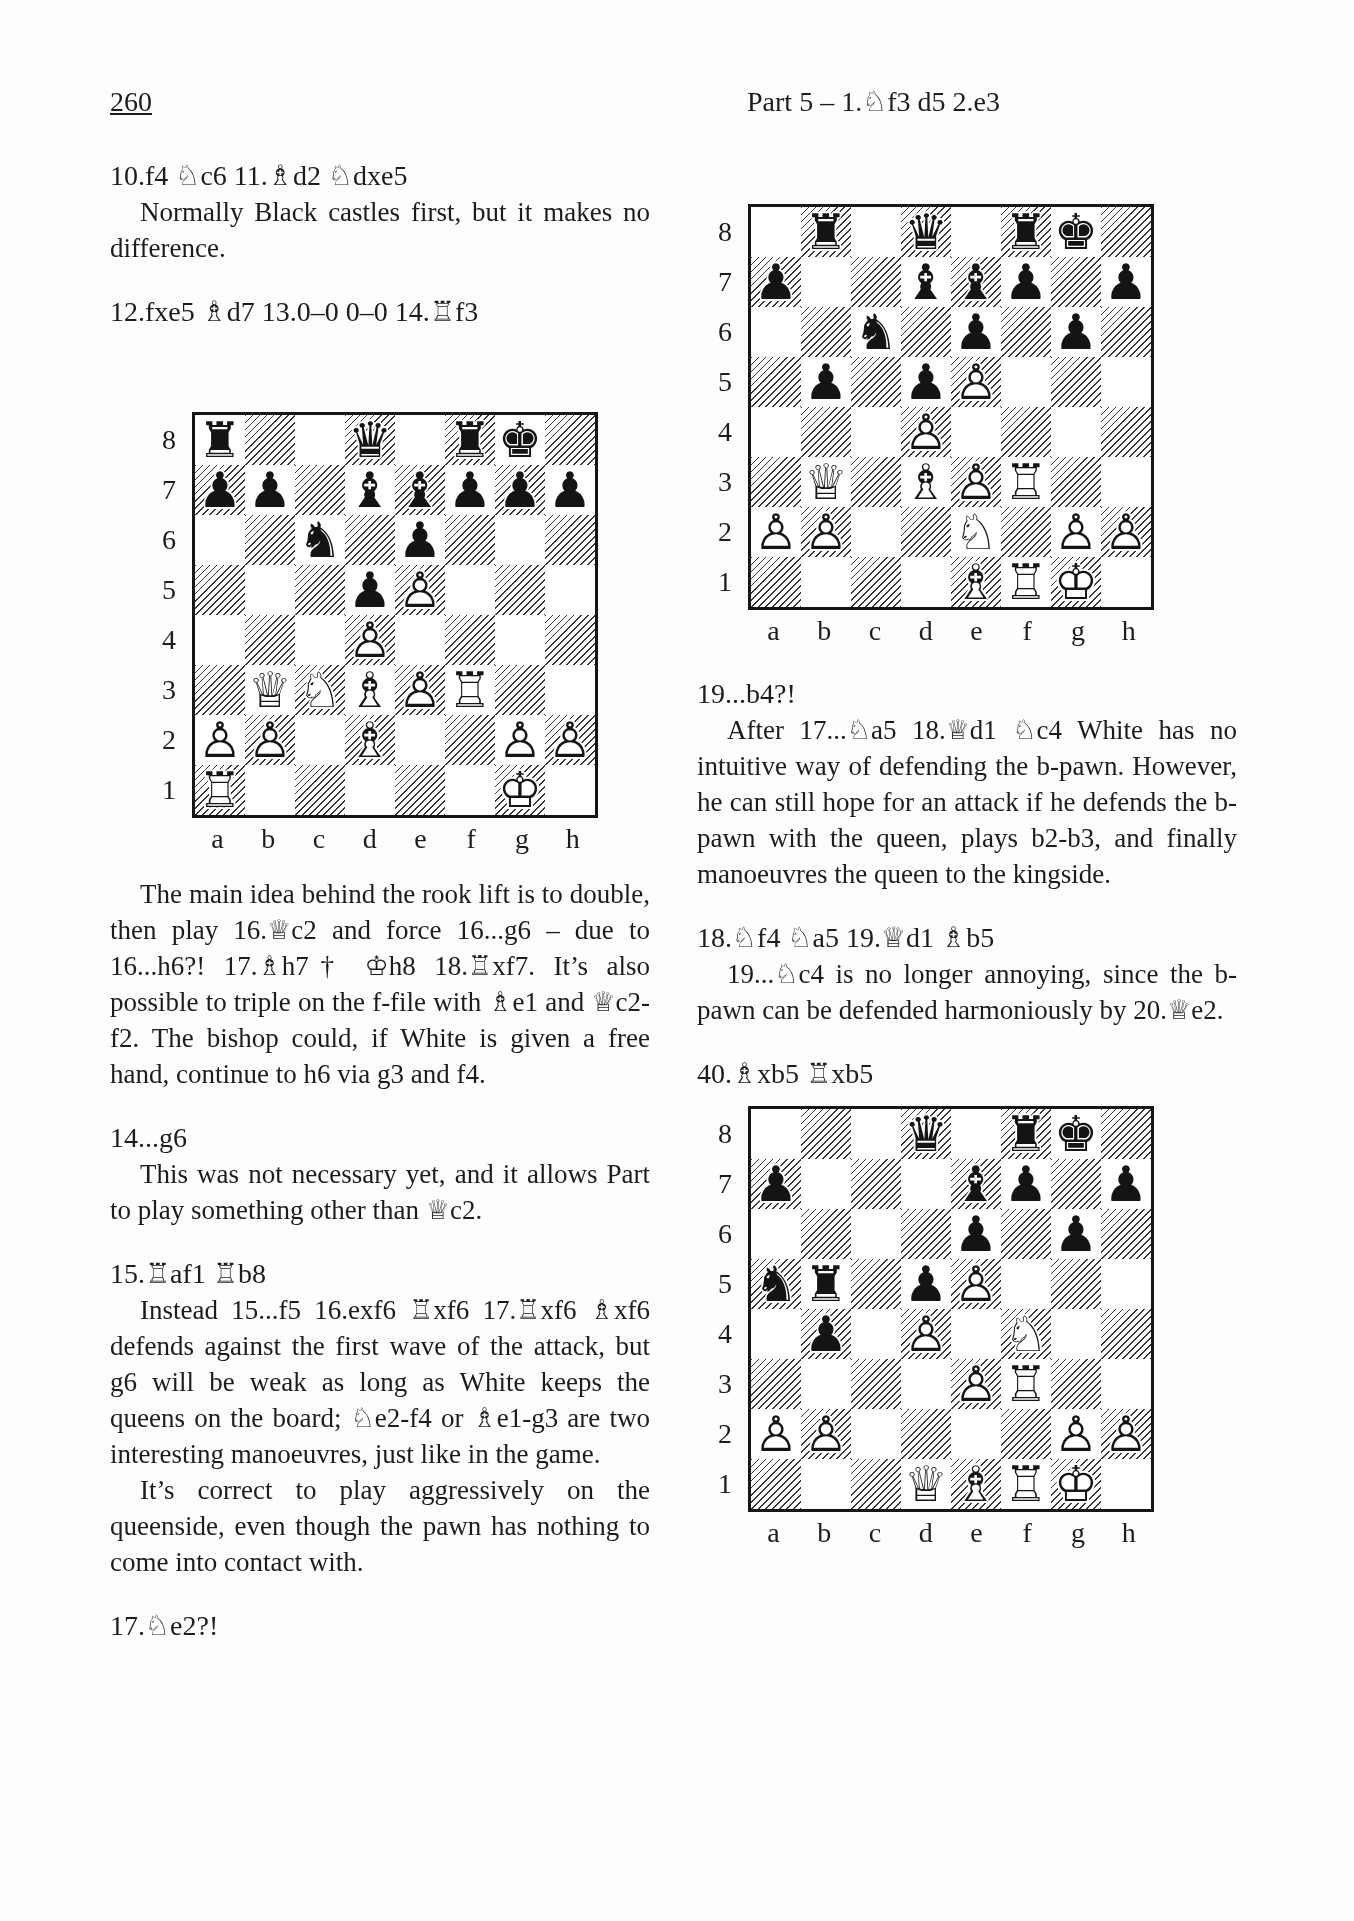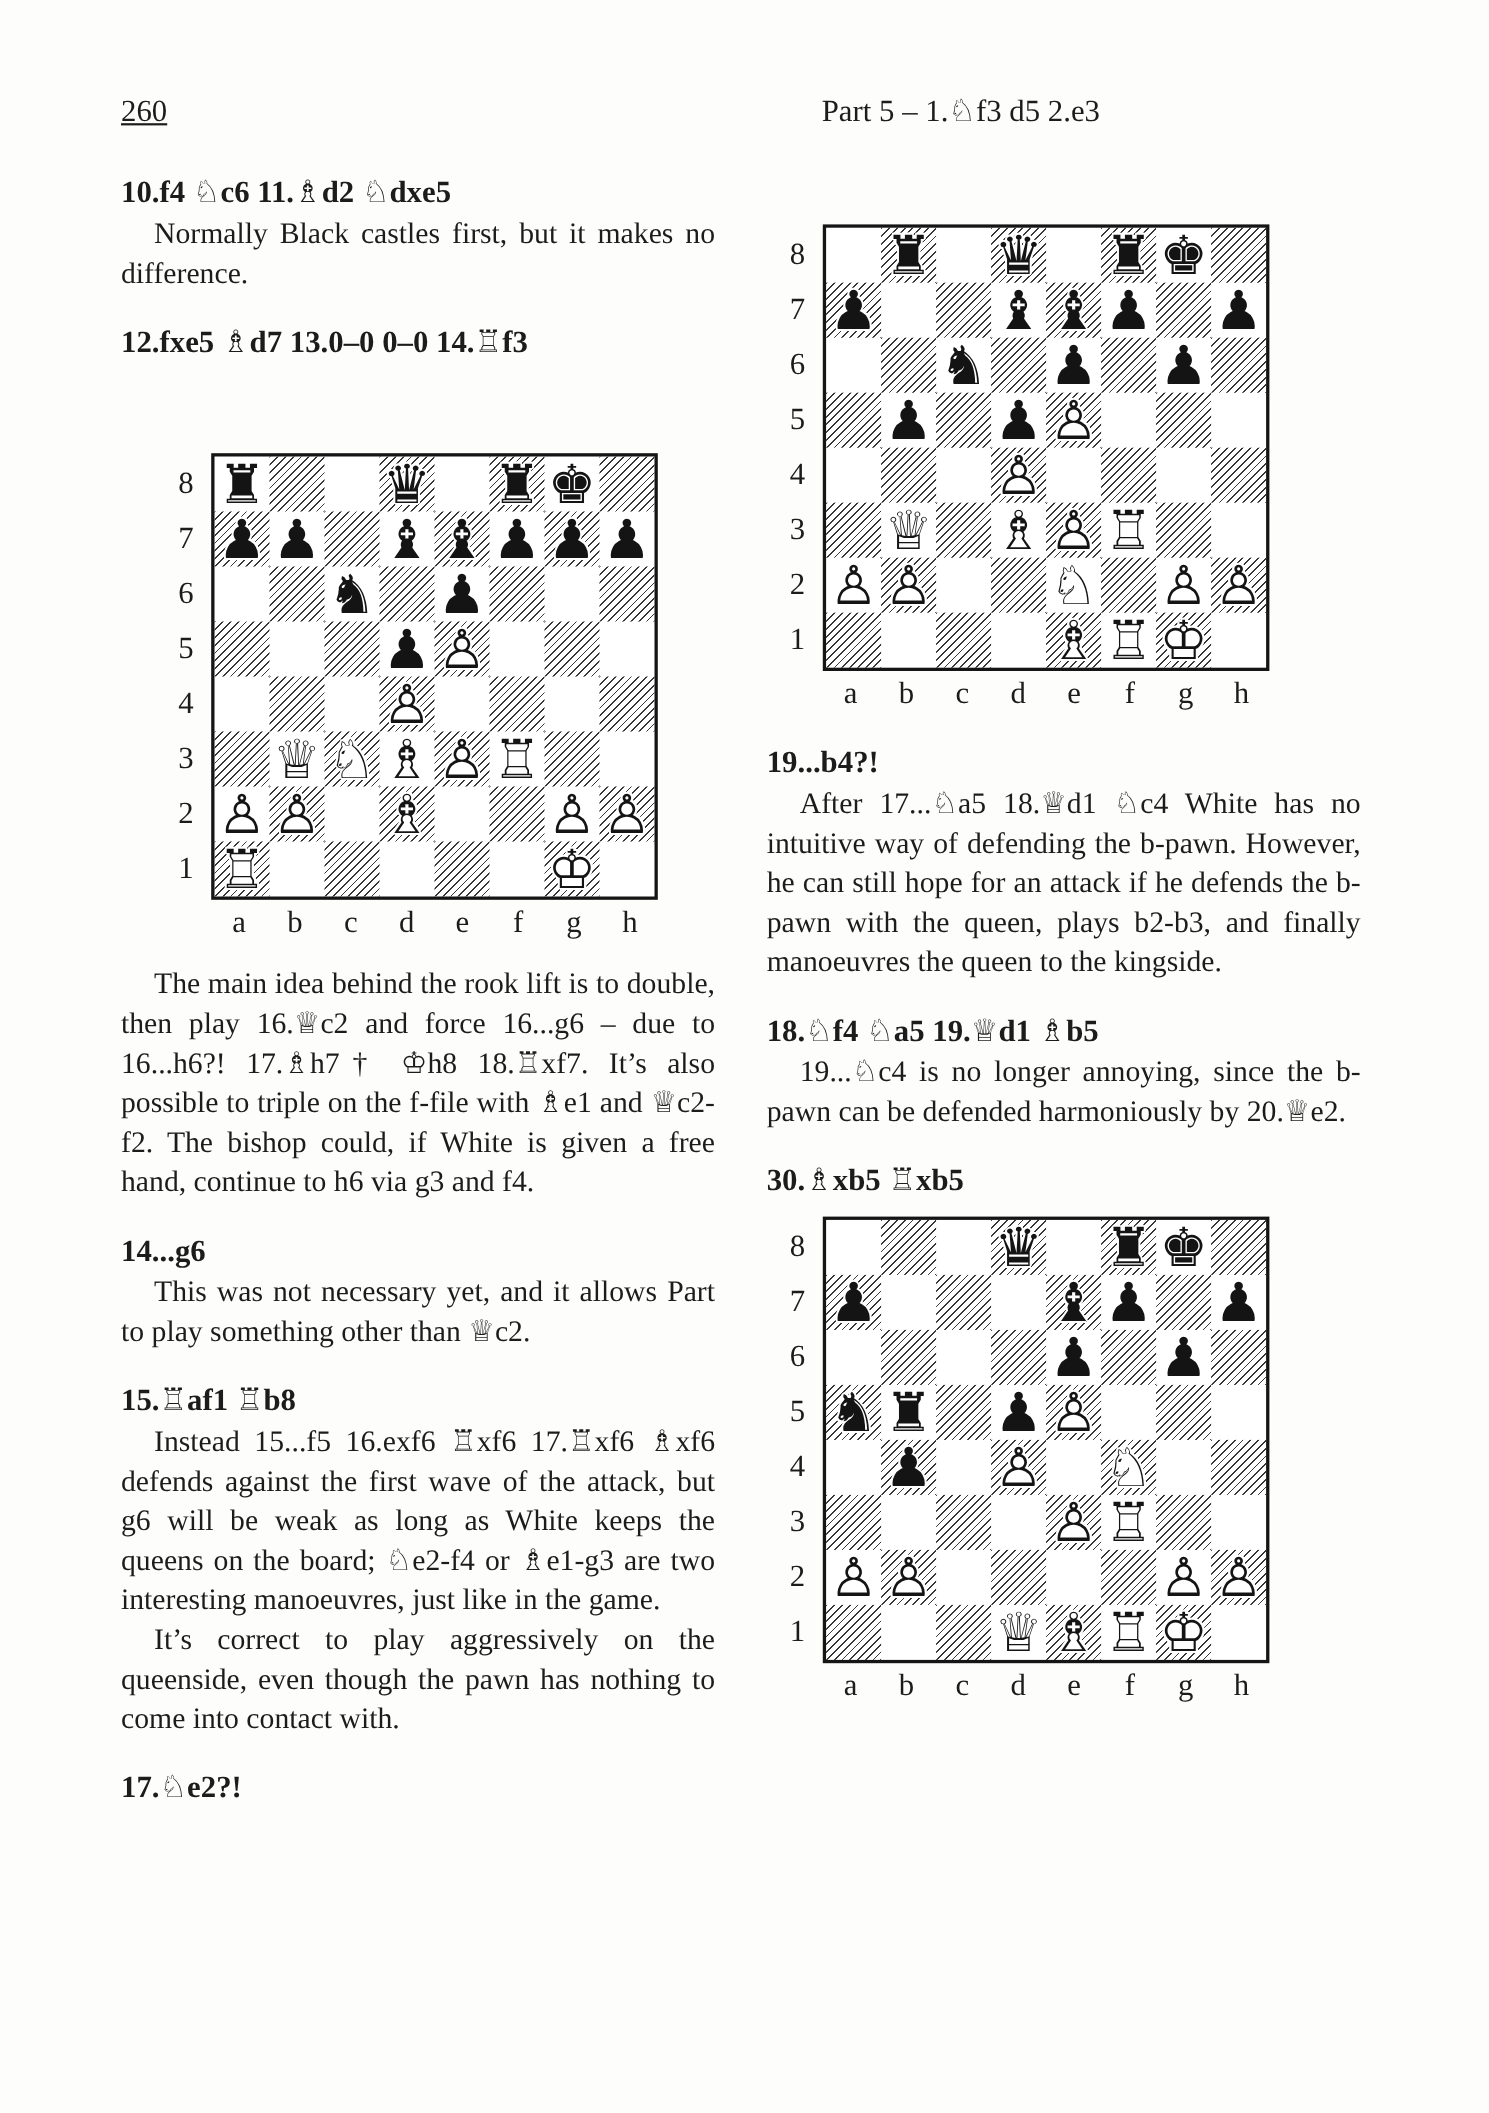--- a/index.html
+++ b/index.html
@@ -21,21 +21,21 @@
     text-align:right; font-size:28px; line-height:36px;
   }
   .col {
     position:absolute; top:158px; width:540px;
     font-size:27px; line-height:36px;
     text-align:justify;
   }
   .col-l { left:110px; --boff:82px; }
   .col-r { left:697px; --boff:51px; }
   h2.move {
-    font-size:28px; line-height:36px; font-weight:bold;
+    font-size:28px; line-height:36px; font-weight:normal;
     margin:28px 0 0 0; text-align:left;
   }
   .col-l h2.move:first-child { margin-top:0; }
   p.para { margin:0; text-indent:30px; }
 
   
   .diagram { position:relative; text-align:left; }
   .diagram.d1 { margin-top:82px; margin-bottom:20px; }
   .diagram.d2 { margin-top:46px; margin-bottom:26px; }
   .diagram.d3 { margin-top:14px; }
@@ -435,21 +435,21 @@
         </div>
       </div>
 
 
     <h2 class="move">19...b4?!</h2>
     <p class="para">After 17...♘a5 18.♕d1 ♘c4 White has no intuitive way of defending the b-pawn. However, he can still hope for an attack if he defends the b-pawn with the queen, plays b2-b3, and finally manoeuvres the queen to the kingside.</p>
 
     <h2 class="move">18.♘f4 ♘a5 19.♕d1 ♗b5</h2>
     <p class="para">19...♘c4 is no longer annoying, since the b-pawn can be defended harmoniously by 20.♕e2.</p>
 
-    <h2 class="move">30.♗xb5 ♖xb5</h2>
+    <h2 class="move">40.♗xb5 ♖xb5</h2>
 
     <div class="diagram d3">
         <div class="ranks">
           <div>8</div>
           <div>7</div>
           <div>6</div>
           <div>5</div>
           <div>4</div>
           <div>3</div>
           <div>2</div>

